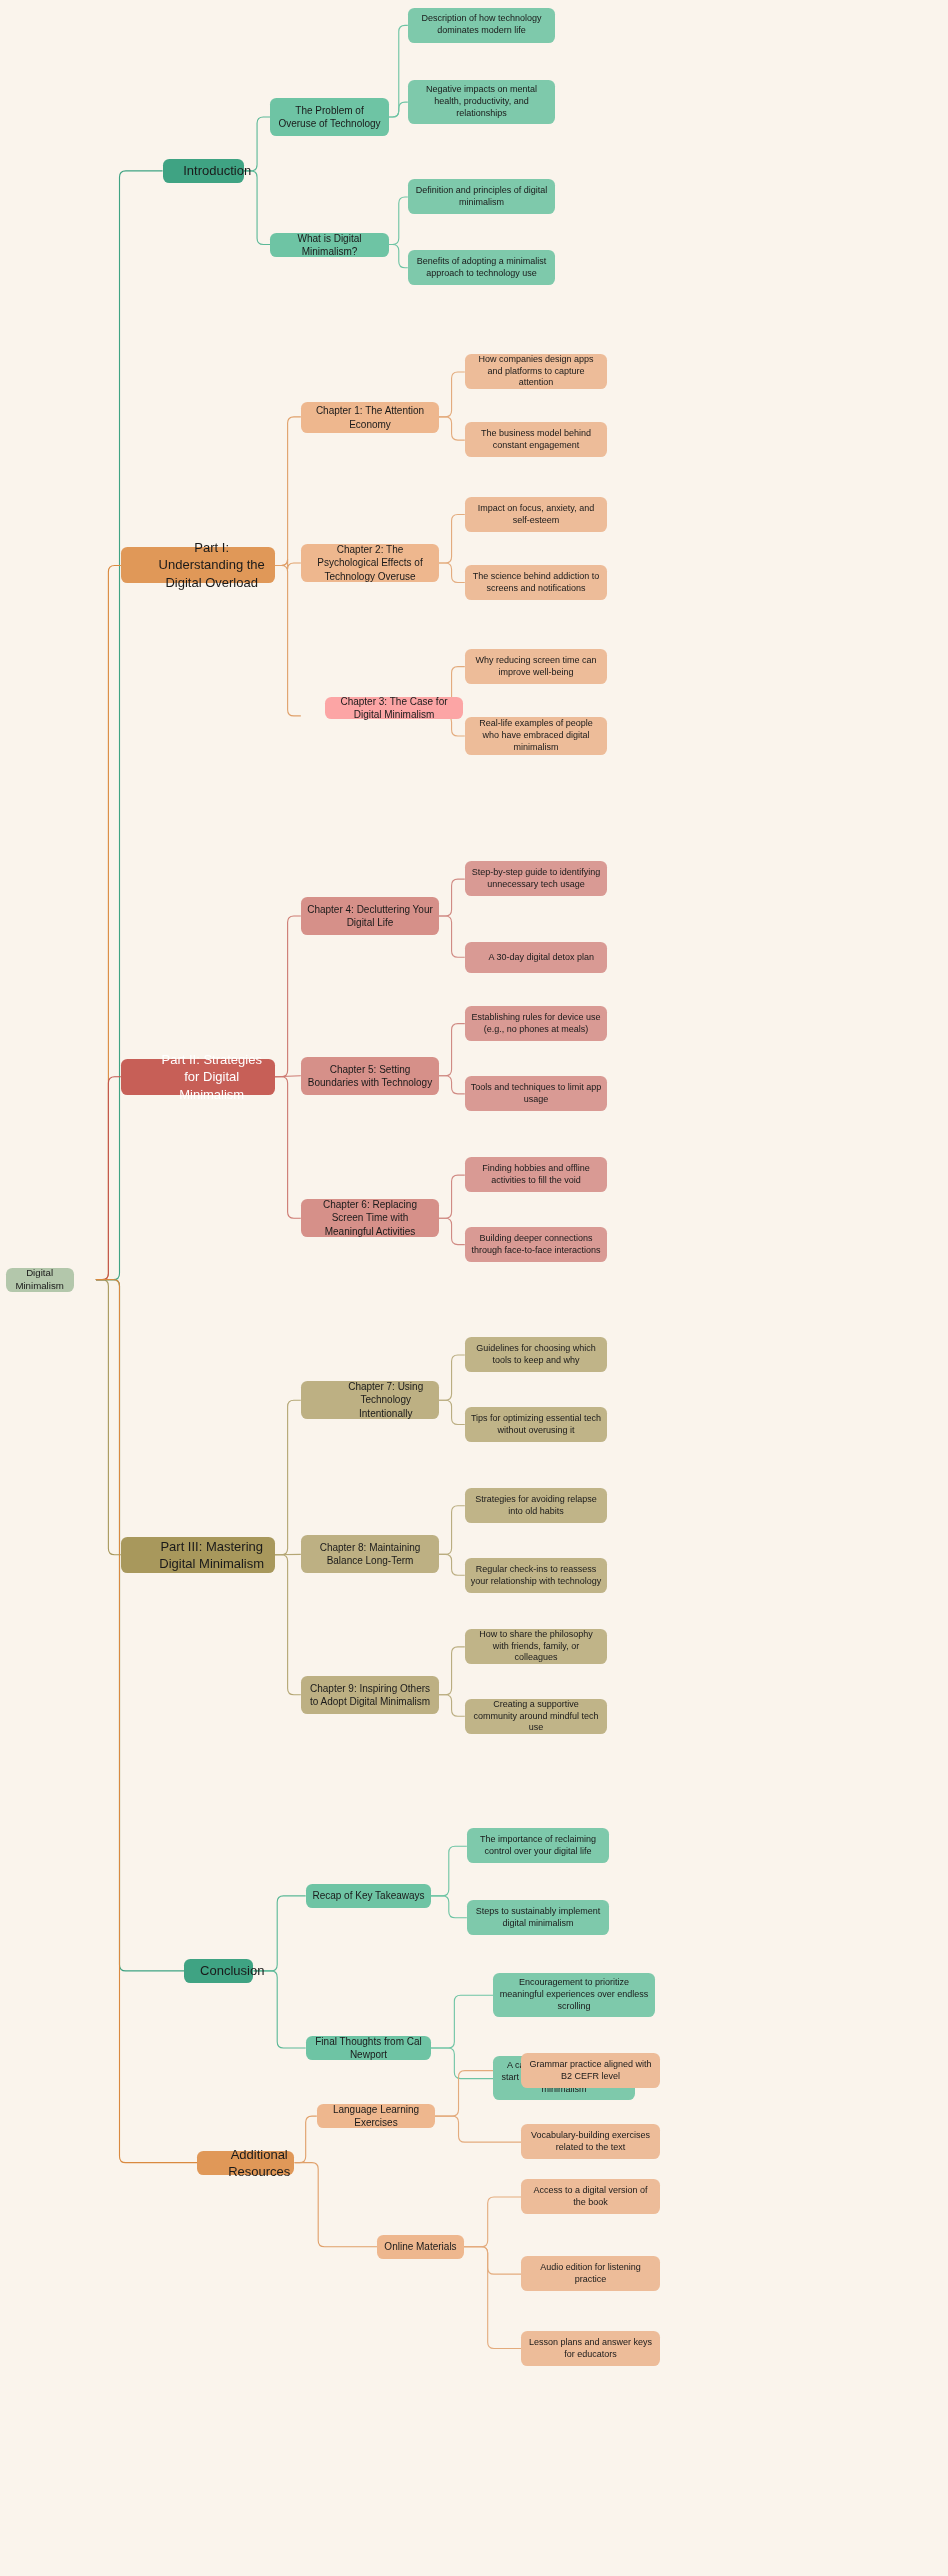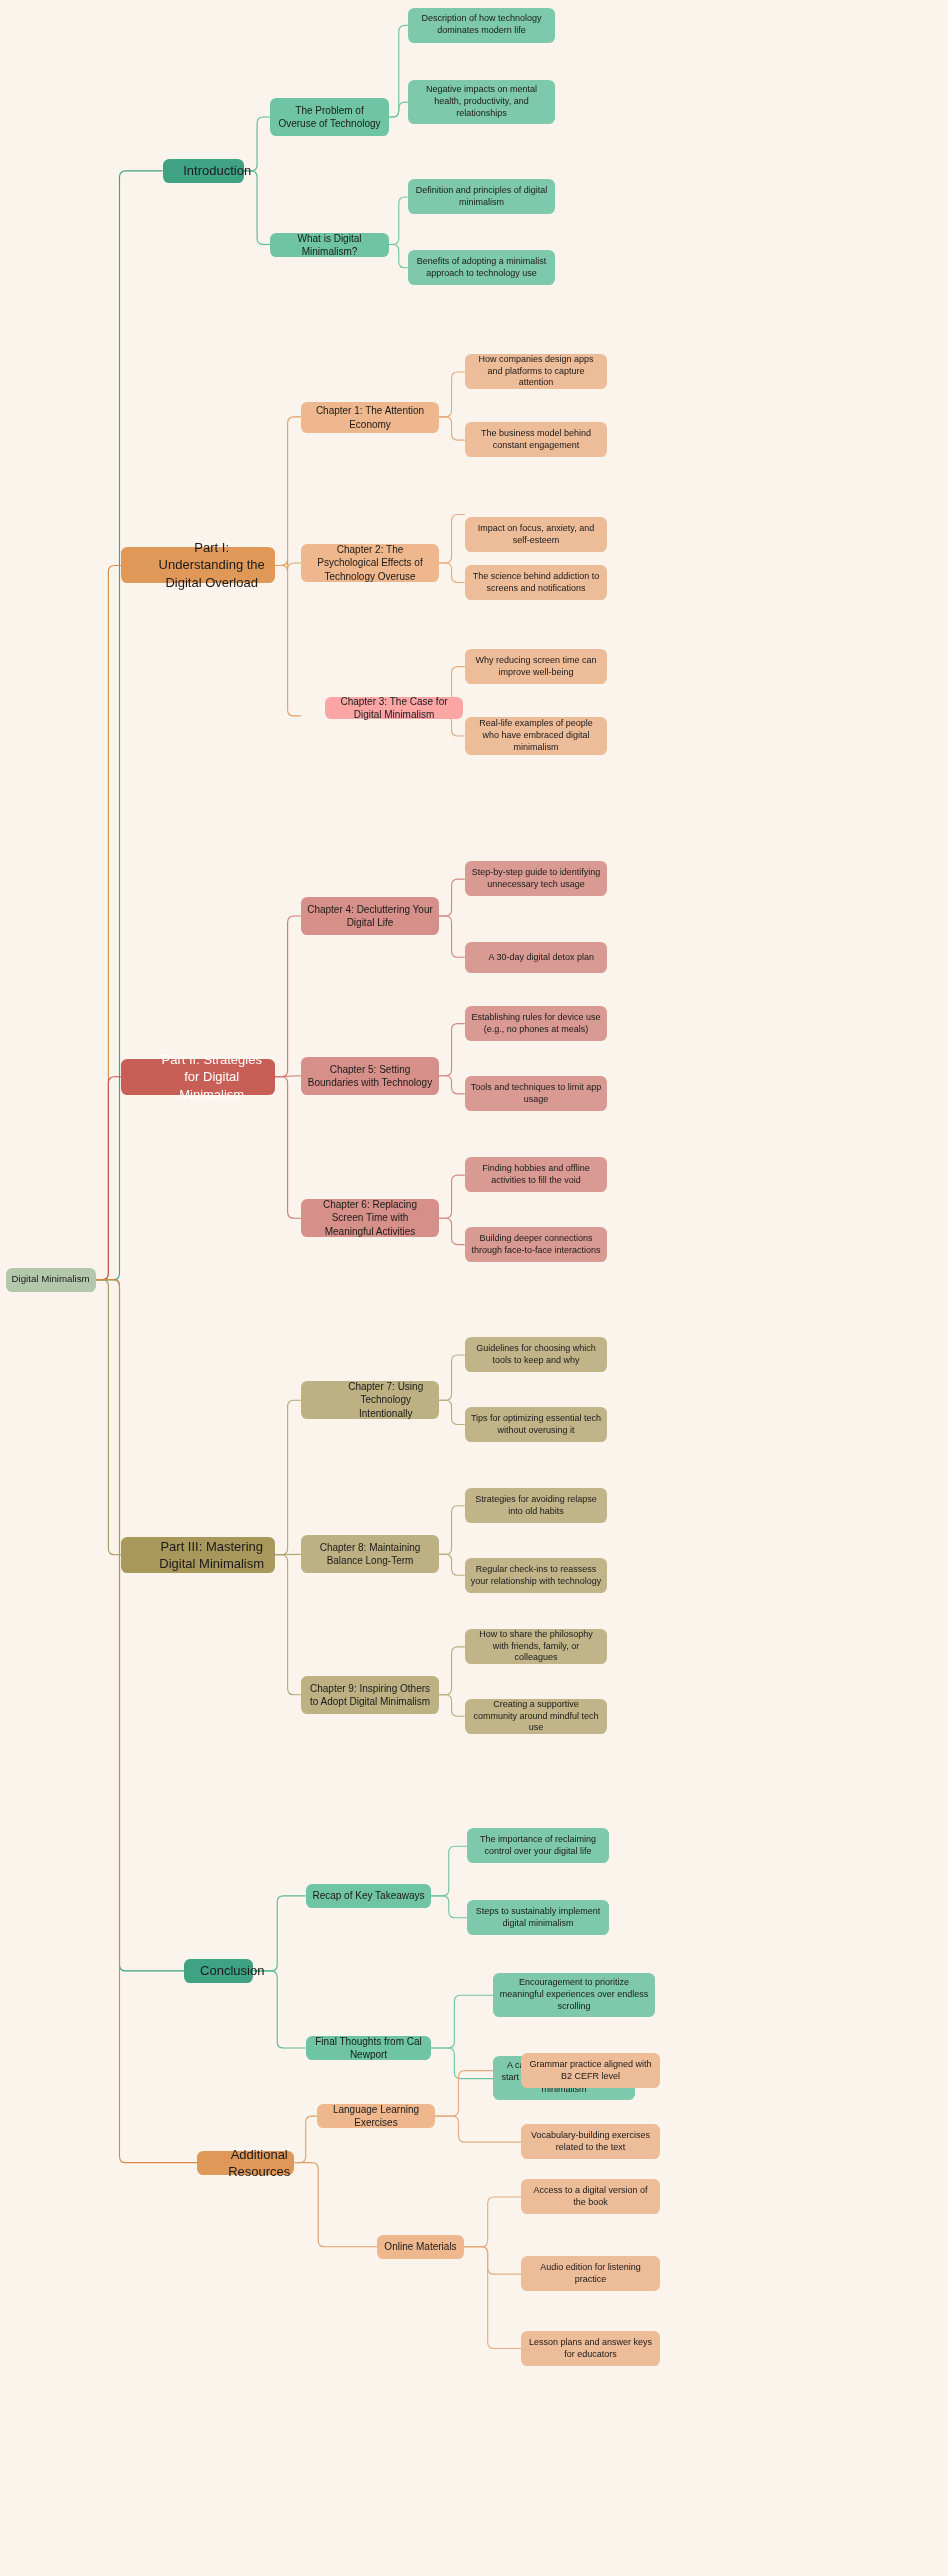--- a/index.html
+++ b/index.html
@@ -80,34 +80,34 @@
       <path d="M 620 2948 L 645 2948 Q 654 2948 654 2957 L 654 2983 Q 654 2992 663 2992 L 710 2992" fill="none" stroke="#6ec4a4" stroke-width="1.6"></path>
       <path d="M 138 1842 L 163 1842 Q 172 1842 172 1851 L 172 3104 Q 172 3113 181 3113 L 284 3113" fill="none" stroke="#d9893f" stroke-width="1.6"></path>
       <path d="M 424 3113 L 431 3113 Q 440 3113 440 3104 L 440 3055 Q 440 3046 449 3046 L 456 3046" fill="none" stroke="#e0a06a" stroke-width="1.6"></path>
       <path d="M 626 3046 L 651 3046 Q 660 3046 660 3037 L 660 2989.5 Q 660 2980.5 669 2980.5 L 750 2980.5" fill="none" stroke="#e3ab7d" stroke-width="1.6"></path>
       <path d="M 626 3046 L 651 3046 Q 660 3046 660 3055 L 660 3074.5 Q 660 3083.5 669 3083.5 L 750 3083.5" fill="none" stroke="#e3ab7d" stroke-width="1.6"></path>
       <path d="M 424 3113 L 449 3113 Q 458 3113 458 3122 L 458 3225 Q 458 3234 467 3234 L 543 3234" fill="none" stroke="#e0a06a" stroke-width="1.6"></path>
       <path d="M 668 3234 L 693 3234 Q 702 3234 702 3225 L 702 3171.5 Q 702 3162.5 711 3162.5 L 750 3162.5" fill="none" stroke="#e3ab7d" stroke-width="1.6"></path>
       <path d="M 668 3234 L 693 3234 Q 702 3234 702 3243 L 702 3264.5 Q 702 3273.5 711 3273.5 L 750 3273.5" fill="none" stroke="#e3ab7d" stroke-width="1.6"></path>
       <path d="M 668 3234 L 693 3234 Q 702 3234 702 3243 L 702 3371.5 Q 702 3380.5 711 3380.5 L 750 3380.5" fill="none" stroke="#e3ab7d" stroke-width="1.6"></path>
     </svg>
-<div class="node root" style="left: 5.6px; top: 1268px; width: 90px; height: 23.6px; background: rgb(179, 199, 171);">Digital Minimalism</div>
+<div class="node root" style="left: 5.6px; top: 1268px; width: 68px; height: 23.6px; background: rgb(179, 199, 171);">Digital Minimalism</div>
     <div class="node lvl1" style="left: 163px; top: 159px; width: 81px; height: 23.6px; background: rgb(63, 163, 131);">Introduction</div>
     <div class="node lvl2" style="left: 270px; top: 98px; width: 119px; height: 38px; background: rgb(110, 196, 164);">The Problem of Overuse of Technology</div>
     <div class="node lvl3" style="left: 408px; top: 7.6px; width: 147px; height: 35px; background: rgb(126, 201, 171);">Description of how technology dominates modern life</div>
     <div class="node lvl3" style="left: 408px; top: 80px; width: 147px; height: 44px; background: rgb(126, 201, 171);">Negative impacts on mental health, productivity, and relationships</div>
     <div class="node lvl2" style="left: 270px; top: 233px; width: 119px; height: 23.6px; background: rgb(110, 196, 164);">What is Digital Minimalism?</div>
     <div class="node lvl3" style="left: 408px; top: 179px; width: 147px; height: 35px; background: rgb(126, 201, 171);">Definition and principles of digital minimalism</div>
     <div class="node lvl3" style="left: 408px; top: 250px; width: 147px; height: 35px; background: rgb(126, 201, 171);">Benefits of adopting a minimalist approach to technology use</div>
     <div class="node lvl1" style="left: 121px; top: 547px; width: 154px; height: 36px; background: rgb(224, 152, 88);">Part I: Understanding the Digital Overload</div>
     <div class="node lvl2" style="left: 301px; top: 402px; width: 138px; height: 31px; background: rgb(238, 183, 142);">Chapter 1: The Attention Economy</div>
     <div class="node lvl3" style="left: 465px; top: 354px; width: 142px; height: 35px; background: rgb(237, 188, 153);">How companies design apps and platforms to capture attention</div>
     <div class="node lvl3" style="left: 465px; top: 422px; width: 142px; height: 35px; background: rgb(237, 188, 153);">The business model behind constant engagement</div>
     <div class="node lvl2" style="left: 301px; top: 544px; width: 138px; height: 38px; background: rgb(238, 183, 142);">Chapter 2: The Psychological Effects of Technology Overuse</div>
-    <div class="node lvl3" style="left: 465px; top: 497px; width: 142px; height: 35px; background: rgb(237, 188, 153); margin-top: 20px;">Impact on focus, anxiety, and self-esteem</div>
+    <div class="node lvl3" style="left: 465px; top: 497px; width: 142px; height: 35px; background: rgb(237, 188, 153);">Impact on focus, anxiety, and self-esteem</div>
     <div class="node lvl3" style="left: 465px; top: 565px; width: 142px; height: 35px; background: rgb(237, 188, 153);">The science behind addiction to screens and notifications</div>
     <div class="node lvl2" style="left: 301px; top: 697px; width: 138px; height: 22px; background: #fca5a5; margin-left: 24px;">Chapter 3: The Case for Digital Minimalism</div>
     <div class="node lvl3" style="left: 465px; top: 649px; width: 142px; height: 35px; background: rgb(237, 188, 153);">Why reducing screen time can improve well-being</div>
     <div class="node lvl3" style="left: 465px; top: 717px; width: 142px; height: 38px; background: rgb(237, 188, 153);">Real-life examples of people who have embraced digital minimalism</div>
     <div class="node lvl1 white-text" style="left: 121px; top: 1059px; width: 154px; height: 36px; background: rgb(199, 95, 87);">Part II: Strategies for Digital Minimalism</div>
     <div class="node lvl2" style="left: 301px; top: 897px; width: 138px; height: 38px; background: rgb(214, 144, 137);">Chapter 4: Decluttering Your Digital Life</div>
     <div class="node lvl3" style="left: 465px; top: 861px; width: 142px; height: 35px; background: rgb(217, 154, 148);">Step-by-step guide to identifying unnecessary tech usage</div>
     <div class="node lvl3" style="left: 465px; top: 942px; width: 142px; height: 31px; background: rgb(217, 154, 148); padding-left: 16px;">A 30-day digital detox plan</div>
     <div class="node lvl2" style="left: 301px; top: 1057px; width: 138px; height: 38px; background: rgb(214, 144, 137);">Chapter 5: Setting Boundaries with Technology</div>
     <div class="node lvl3" style="left: 465px; top: 1006px; width: 142px; height: 35px; background: rgb(217, 154, 148);">Establishing rules for device use (e.g., no phones at meals)</div>

